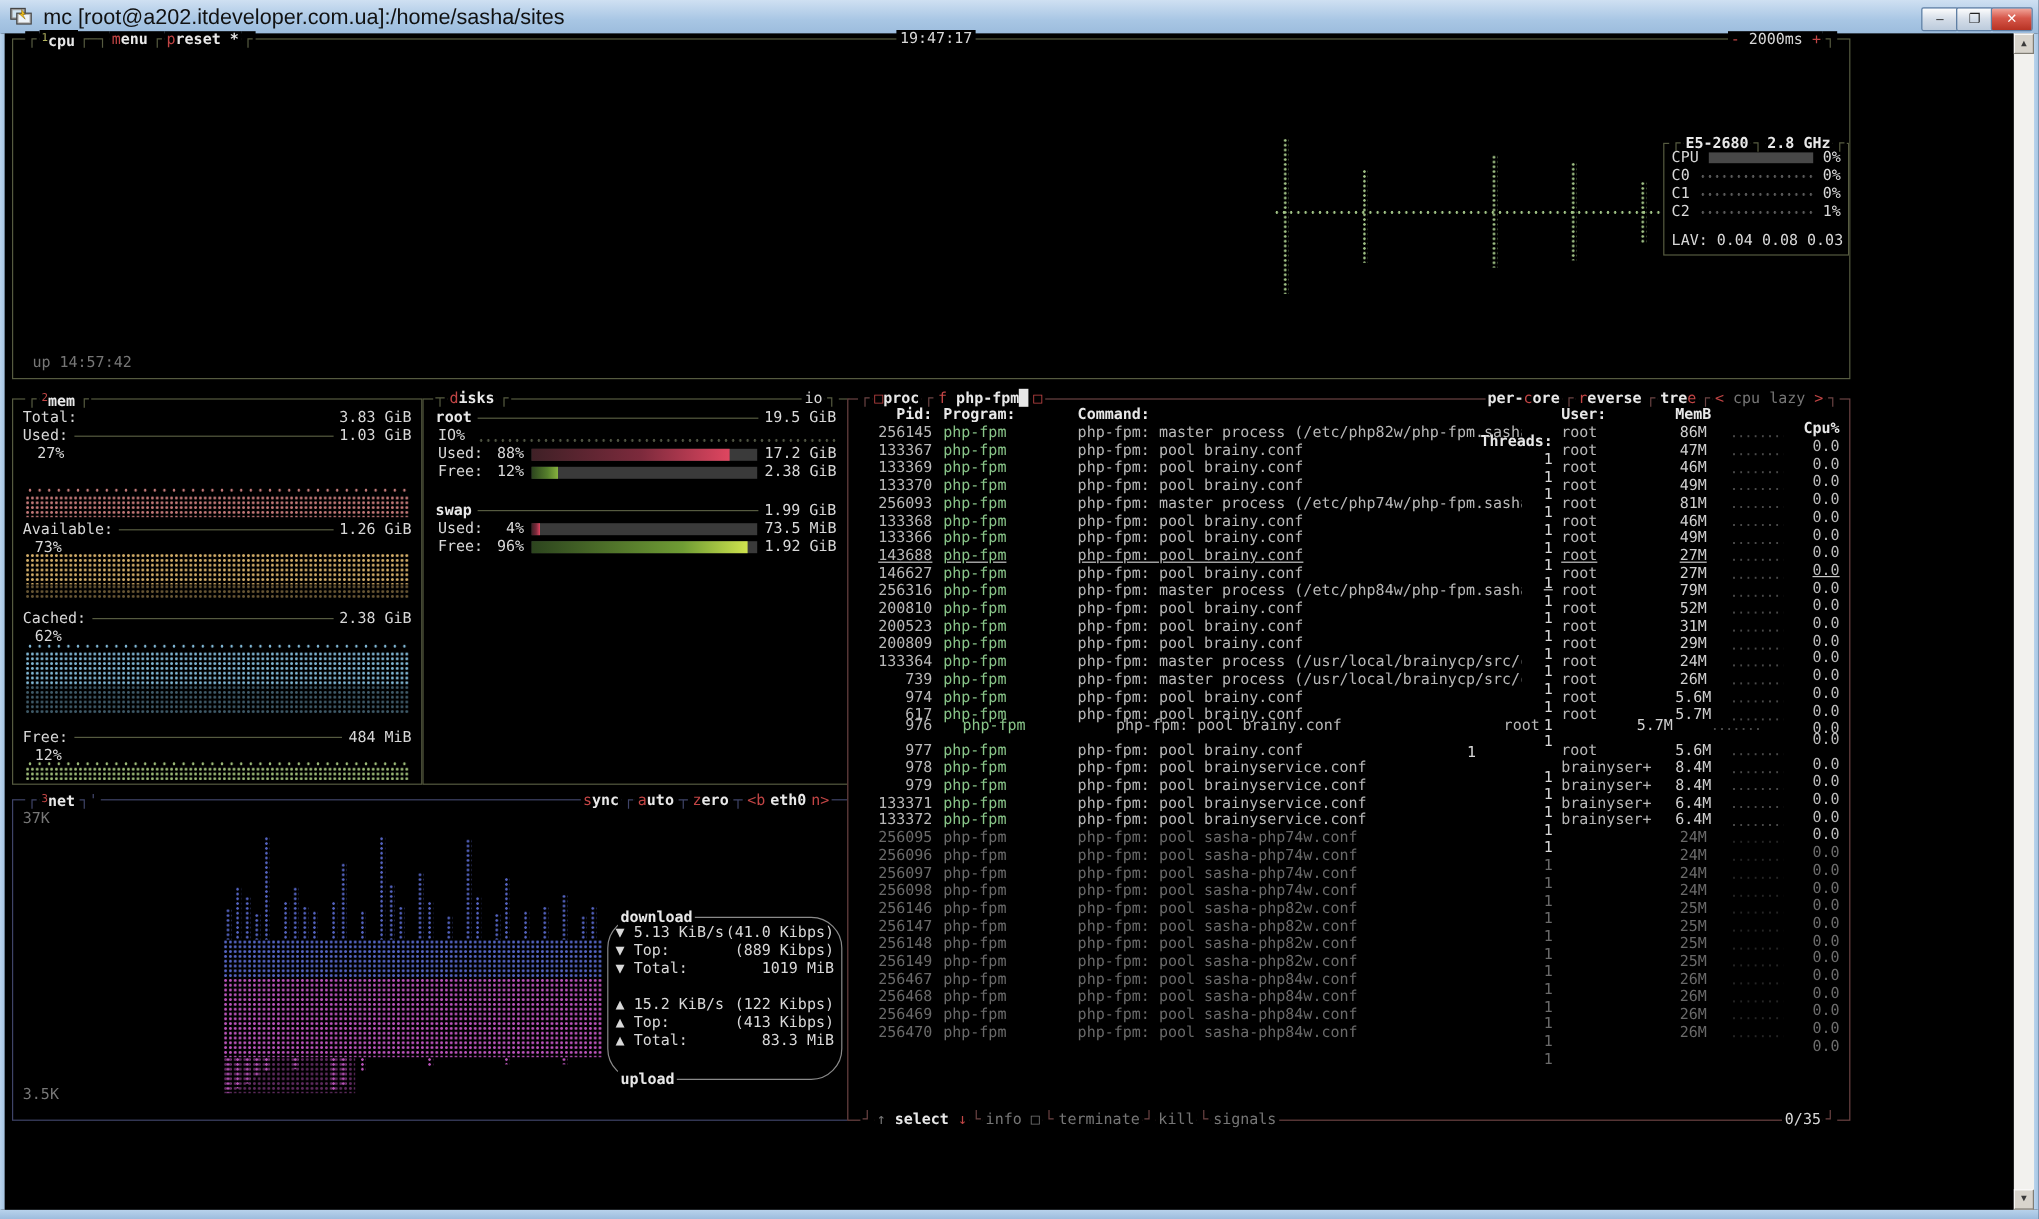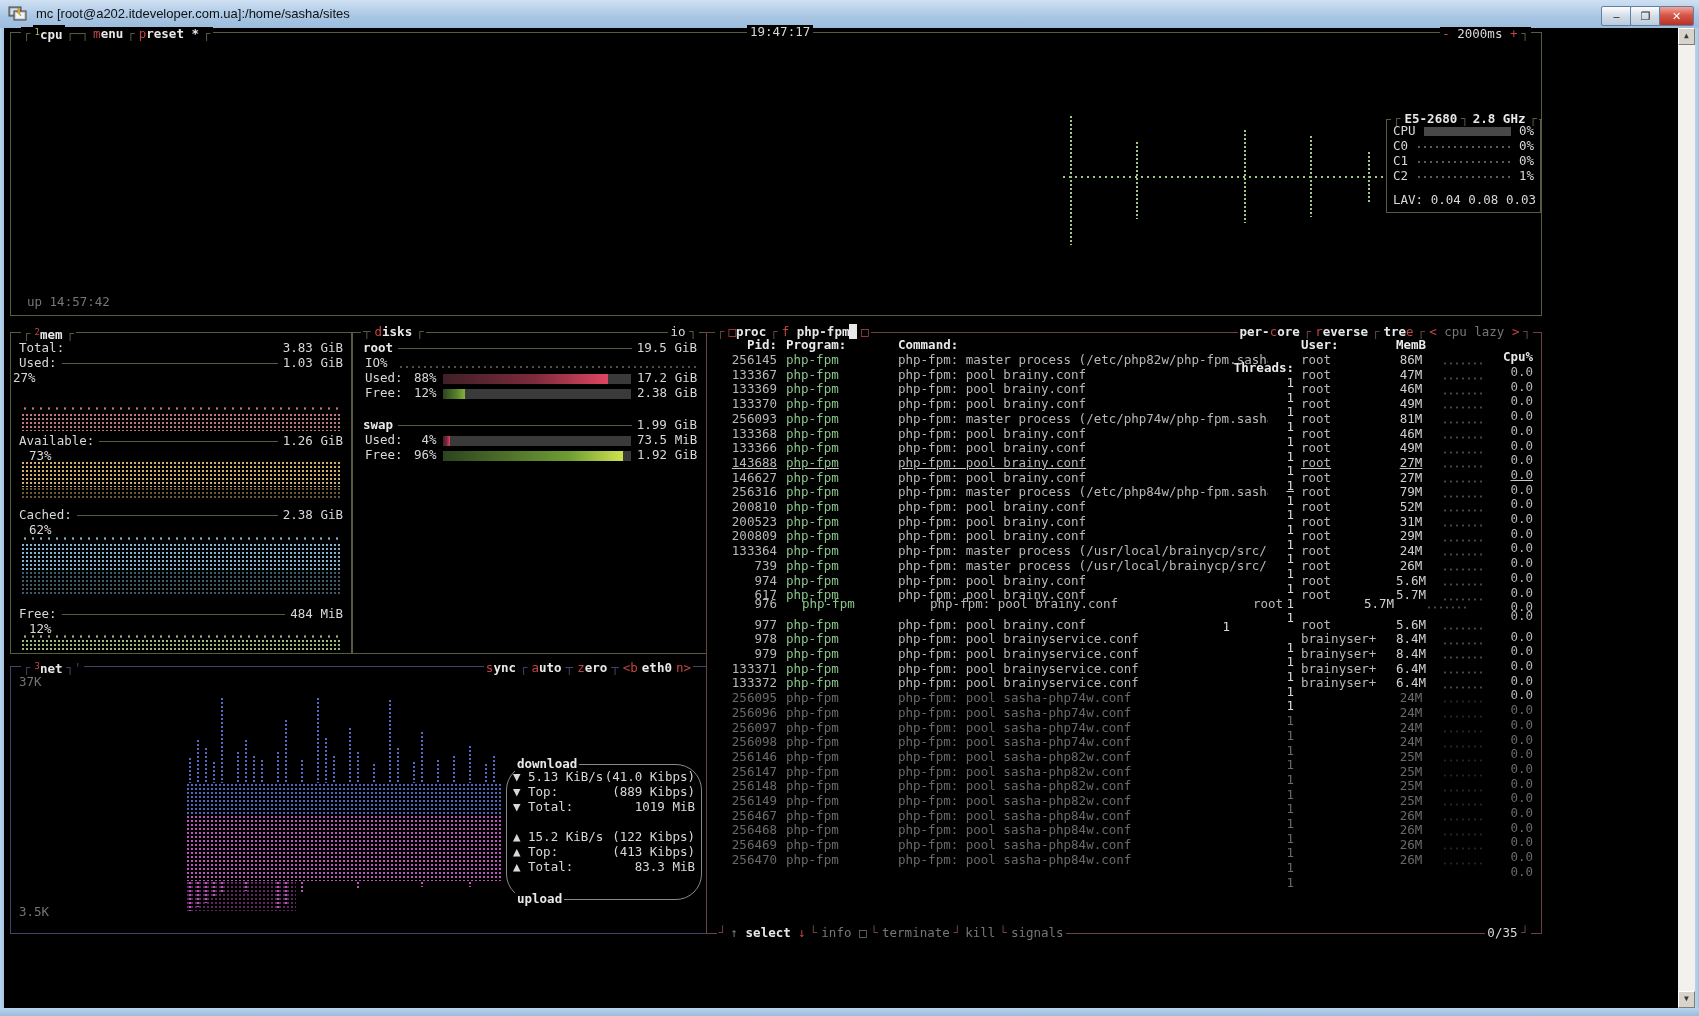--- a/index.html
+++ b/index.html
@@ -2,21 +2,21 @@
 <html><head>
 <meta charset="utf-8">
 <style>
   html,body{margin:0;padding:0;background:#888;}
   #window{position:relative;width:1699px;height:1016px;background:#000;overflow:hidden;
     font-family:"DejaVu Sans Mono",monospace;font-size:12.5px;line-height:14.7px;
     box-shadow:inset 0 0 0 1px #6e90b4;}
   
   .titlebar{position:absolute;left:0;top:0;width:1699px;height:28px;
     background:linear-gradient(#cfe0f2,#a8c6e4 60%,#9cbcdd);display:flex;align-items:center;
-    font-family:"Liberation Sans",sans-serif;font-size:13px;color:#111;}
+    font-family:"Liberation Sans",sans-serif;font-size:18px;color:#111;}
   .title-icon{margin:0 8px 0 8px;width:20px;height:16px;display:inline-block;}
   .winbtn{position:absolute;top:6px;height:18px;border:1px solid #5f7fa4;border-radius:2px;
     display:flex;align-items:center;justify-content:center;
     font-family:"Liberation Sans",sans-serif;font-size:11px;color:#222;
     background:linear-gradient(#fdfdfd,#d4dde8 50%,#bccbdc);}
   .winbtn.close{background:linear-gradient(#f2a69b,#d6574a 45%,#b83324);color:#fff;}
   .sideborder{position:absolute;top:28px;width:4px;height:980px;background:linear-gradient(90deg,#b9d3ec,#a5c4e2);}
   .bottomborder{position:absolute;left:0;top:1008px;width:1699px;height:8px;background:linear-gradient(#b9d3ec,#9cbcdd);}
   
   .sb{position:absolute;left:1678px;top:28px;width:17px;height:980px;background:#f2f1ee;}
@@ -177,21 +177,21 @@
           <div class="frow" style="left:8px;right:8px;top:8px;">
             <span class="val">Total:</span>
             <div style="flex:1;"></div>
             <span class="val">3.83 GiB</span>
           </div>
           <div class="frow" style="left:8px;right:8px;top:23px;">
             <span class="val">Used:</span>
             <div class="ln"></div>
             <span class="val">1.03 GiB</span>
           </div>
-          <div class="frow" style="left:2px;top:38px;">
+          <div class="frow" style="left:20px;top:38px;">
             <span class="val">27%</span>
           </div>
           <div class="dotsbg sparse" style="--c:#c27878;position:absolute;left:10px;right:10px;top:72px;height:8px;"></div>
           <div class="dotsbg" style="--c:#c27878;position:absolute;left:10px;right:10px;top:80px;height:18px;"></div>
           <div class="frow" style="left:8px;right:8px;top:101px;">
             <span class="val">Available:</span>
             <div class="ln"></div>
             <span class="val">1.26 GiB</span>
           </div>
           <div class="frow" style="left:18px;top:116px;">

